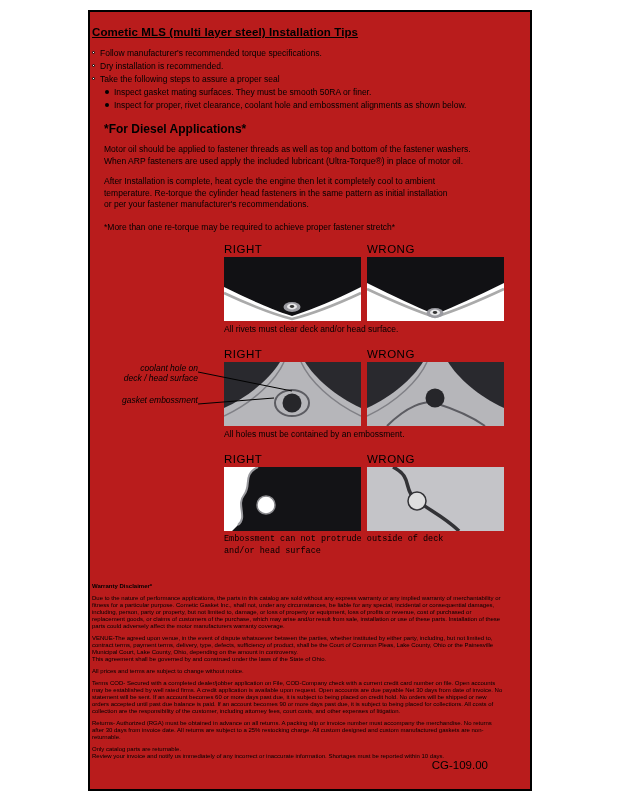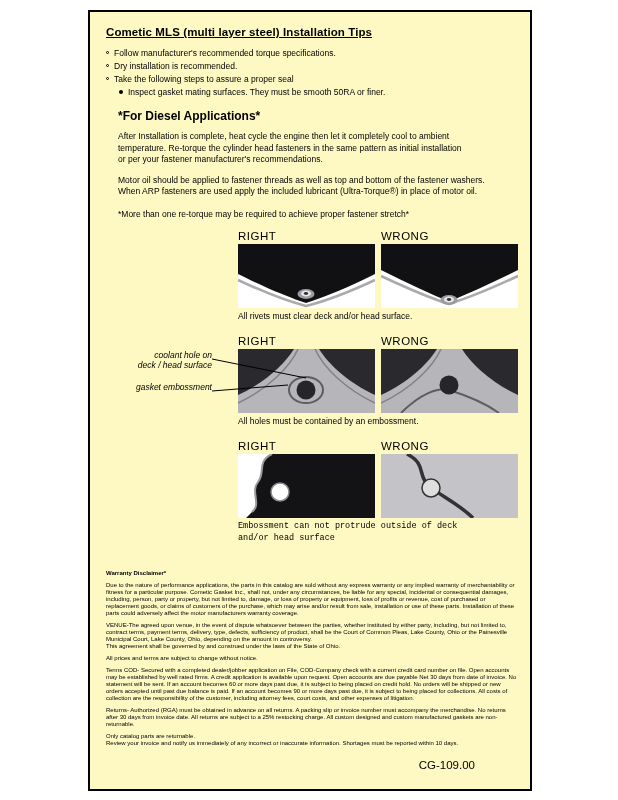--- a/index.html
+++ b/index.html
@@ -4,22 +4,22 @@
 <style>
   * { margin:0; padding:0; box-sizing:border-box; }
   html,body { background:#ffffff; }
   body {
     width:618px; height:800px; position:relative;
     font-family:"Liberation Sans", sans-serif; color:#000;
   }
   .page { position:relative; width:618px; height:800px; background:#fff; }
   .frame {
     position:absolute; left:88px; top:10px; width:444px; height:781px;
-    border:2px solid #000; padding:14px 10px 14px 16px; overflow:hidden;
-    background:#fef9c3;
+    border:2px solid #000; padding:14px 10px 14px 2px; overflow:hidden;
+    background:#b91c1c;
   }
   .title {
     font-size:11.5px; font-weight:bold; text-decoration:underline;
     margin-bottom:9px; letter-spacing:0.1px;
   }
   .bullets { list-style:none; font-size:8.5px; line-height:13px; }
   .bullets li { display:flex; align-items:flex-start; }
   .dot { flex:none; border-radius:50%; margin:4px 5px 0 0; }
   .dot.open { width:3px; height:3px; border:1px solid #000; background:#fff; }
   .dot.filled { width:4px; height:4px; background:#000; }
@@ -42,21 +42,21 @@
   .callout {
     position:absolute; width:96px; left:-122px; text-align:right;
     font-size:8.5px; line-height:9.5px; white-space:pre-line;font-style:italic;
   }
   .callout-hole { top:122px; }
   .callout-emboss { top:154px; }
   .callout-lines { position:absolute; left:-26px; top:120px; pointer-events:none; }
   .warranty { margin-top:26px; font-size:6px; line-height:7px; max-width:412px; }
   .warranty p { margin-bottom:5px; white-space:pre-line; }
   .w-heading { font-weight:bold; }
-  .footer-code { position:absolute; right:55px; bottom:18px; font-size:11.5px; }
+  .footer-code { position:absolute; right:42px; bottom:18px; font-size:11.5px; }
 </style>
 </head>
 <body>
 
 <div class="page">
   <div class="frame">
 
     <div class="title">Cometic MLS (multi layer steel) Installation Tips</div>
 
     <ul class="bullets">
@@ -69,28 +69,32 @@
         <span>Dry installation is recommended.</span>
       </li>
       <li>
         <span class="dot open"></span>
         <span>Take the following steps to assure a proper seal</span>
       </li>
       <li class="sub">
         <span class="dot filled"></span>
         <span>Inspect gasket mating surfaces.  They must be smooth 50RA or finer.</span>
       </li>
+      <li class="sub">
+        <span class="dot filled"></span>
+        <span>Inspect for proper, rivet clearance, coolant hole and embossment alignments as shown below.</span>
+      </li>
     </ul>
 
     <div class="diesel-heading">*For Diesel Applications*</div>
+    <p class="body-para">Motor oil should be applied to fastener threads as well as top and bottom of the fastener washers.
+When ARP fasteners are used apply the included lubricant (Ultra-Torque®) in place of motor oil.</p>
     <p class="body-para">After Installation is complete, heat cycle the engine then let it completely cool to ambient
 temperature. Re-torque the cylinder head fasteners in the same pattern as initial installation
 or per your fastener manufacturer's recommendations.</p>
-    <p class="body-para">Motor oil should be applied to fastener threads as well as top and bottom of the fastener washers.
-When ARP fasteners are used apply the included lubricant (Ultra-Torque®) in place of motor oil.</p>
     <p class="body-para note">*More than one re-torque may be required to achieve proper fastener stretch*</p>
 
     <div class="figure-area">
 
       <div class="fig-row">
         <div class="fig-labels">
           <span>RIGHT</span>
           <span>WRONG</span>
         </div>
         <div class="fig-images">

